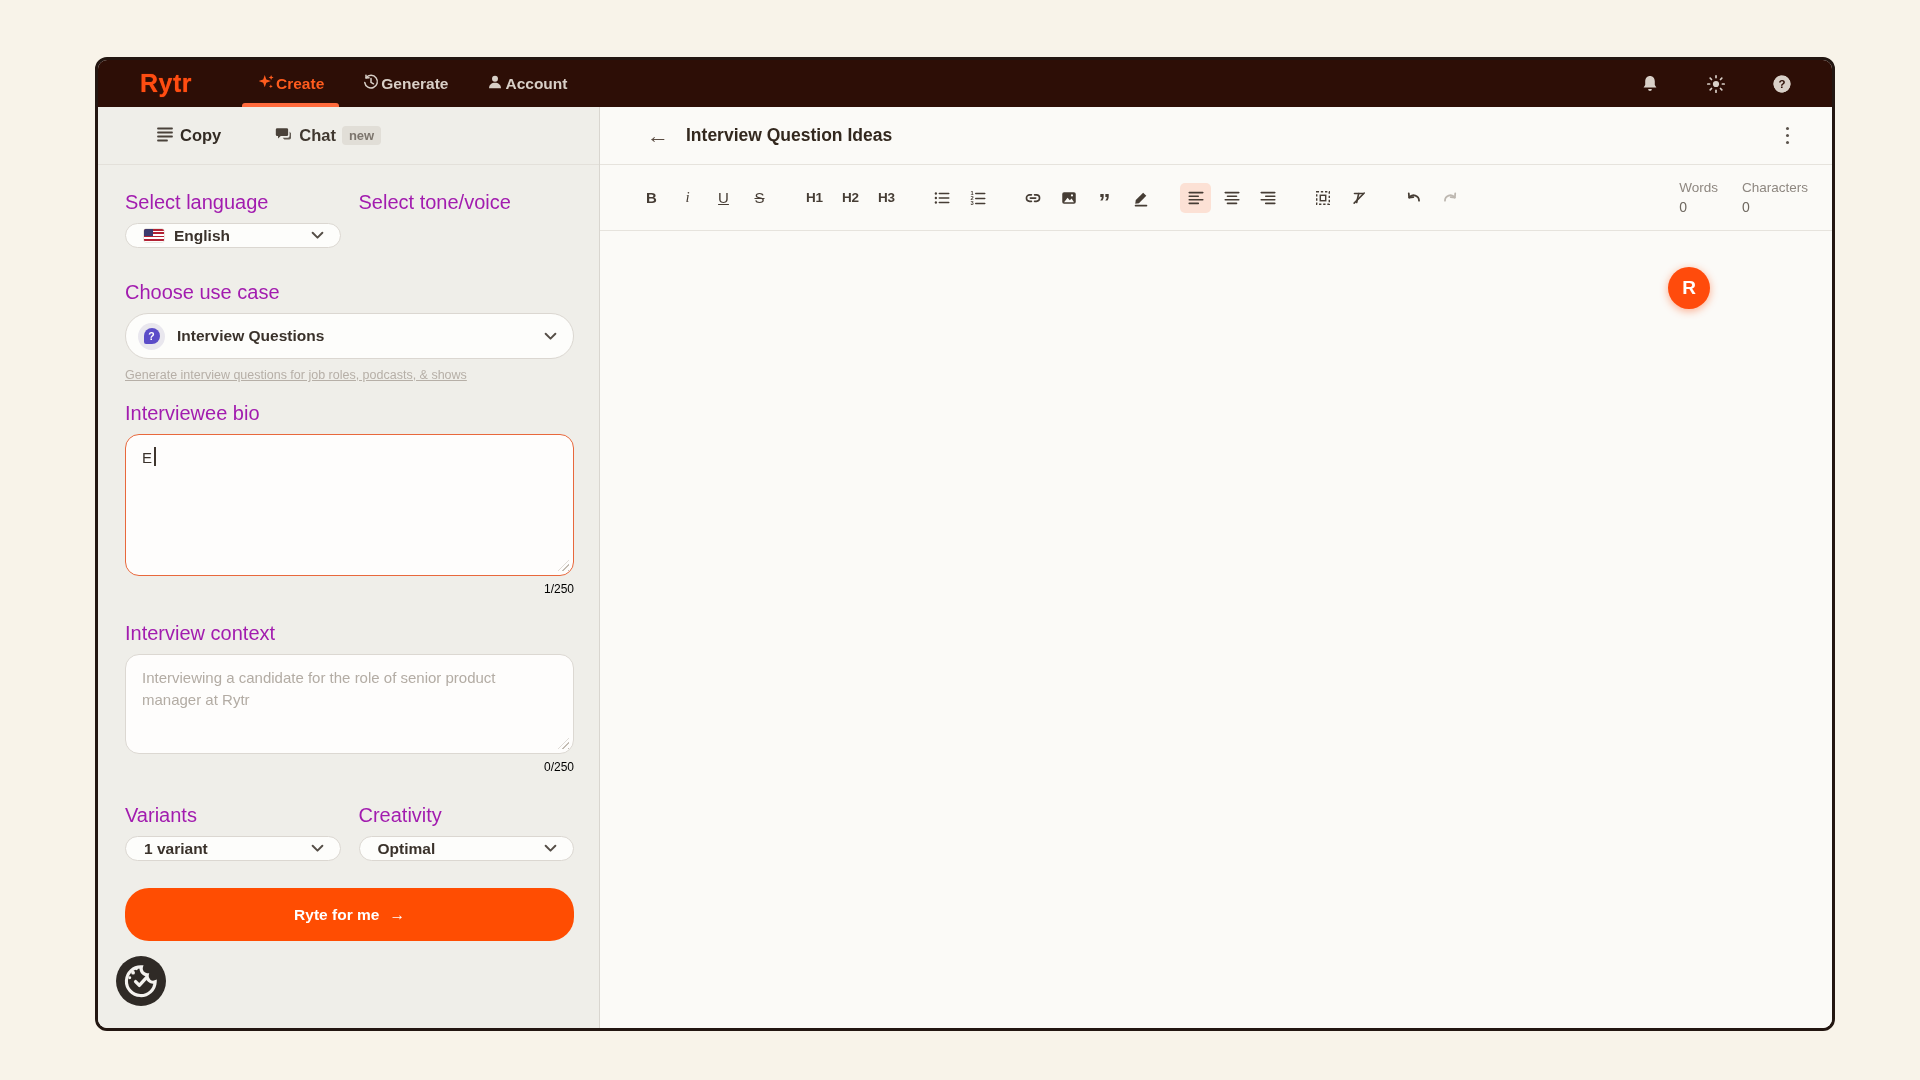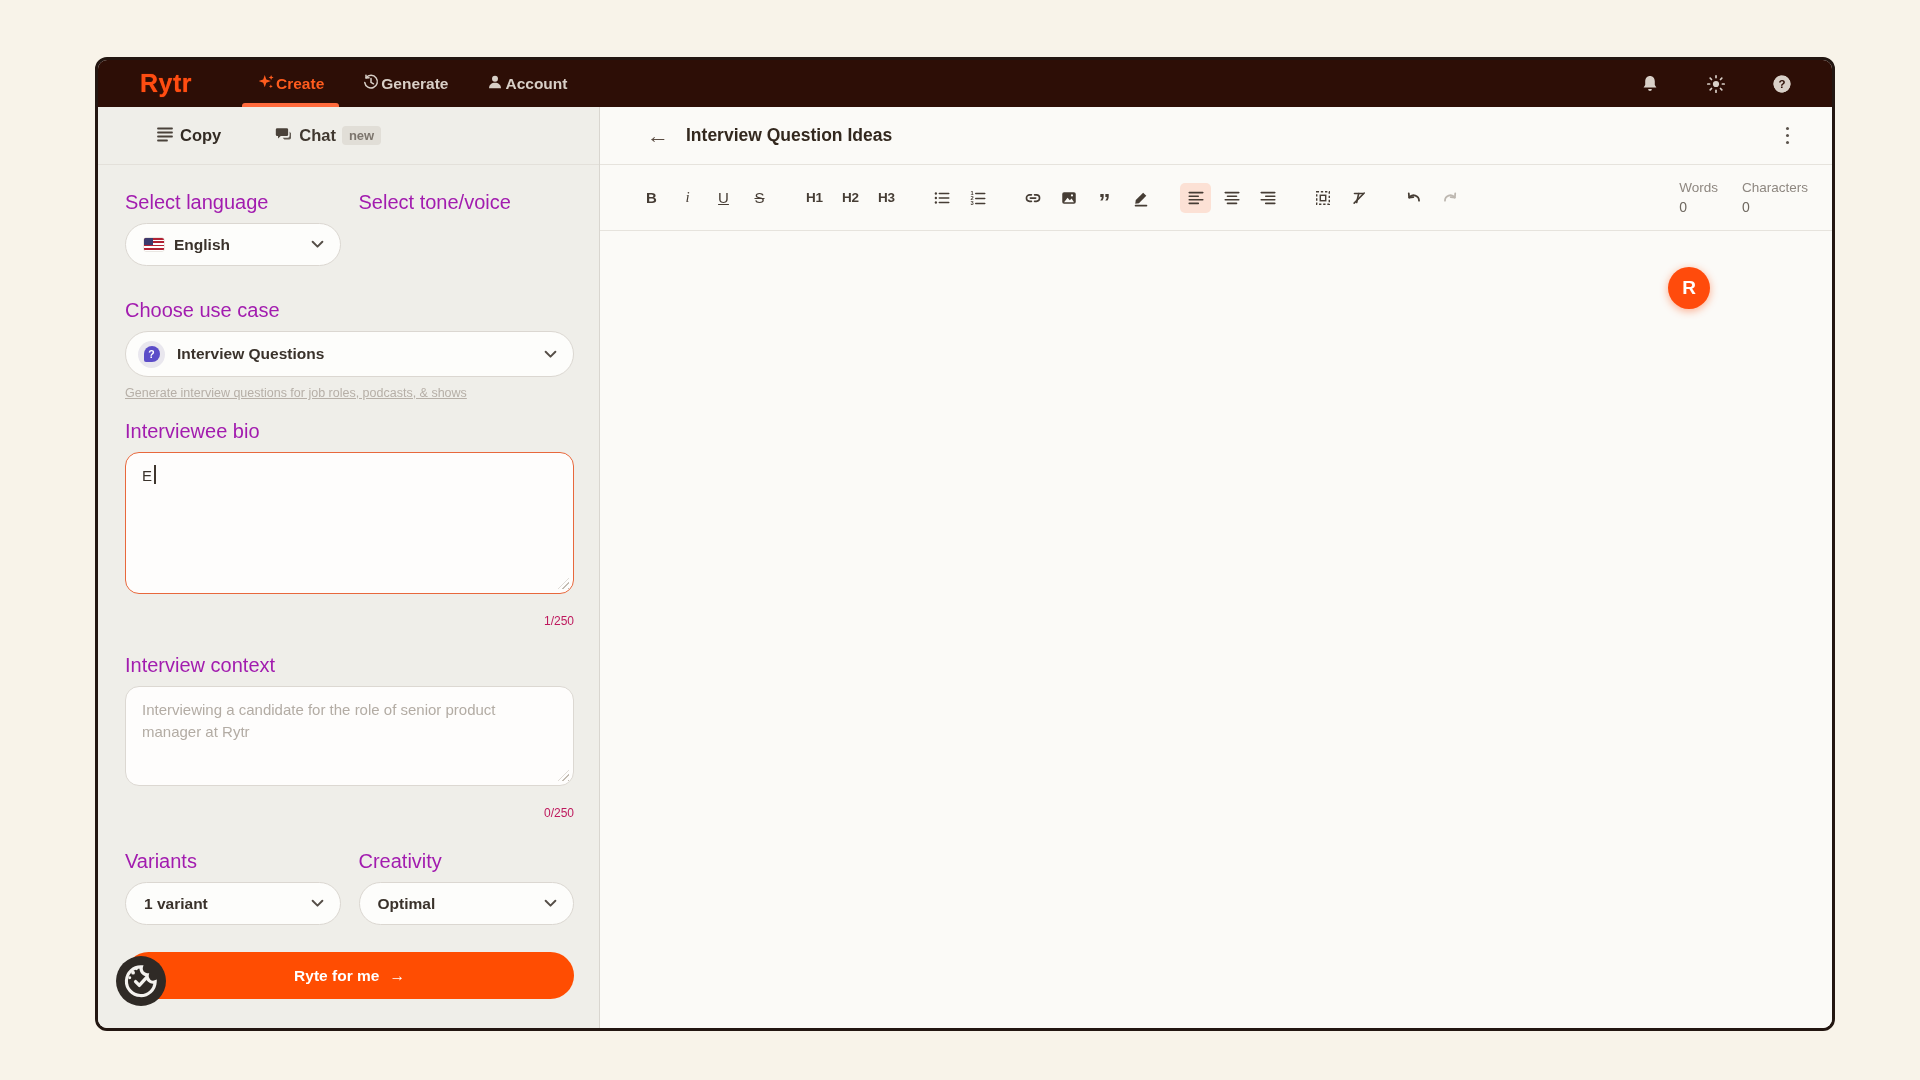--- a/index.html
+++ b/index.html
@@ -37,21 +37,21 @@
   .side-tab { display:flex; align-items:center; gap:6px; cursor:pointer; }
   .side-tab .lbl { font-size:16.5px; font-weight:700; color:#332b24; }
   .side-tab.chat .lbl { font-weight:600; color:#403830; }
   .side-tab svg { width:18px; height:18px; color:#4a423a; }
   .badge-new { background:#e1ded7; color:#7c756d; font-size:13px; font-weight:600;
     padding:2px 7px; border-radius:4px; }
 
   .form { padding:26px 25px 0 27px; flex:1; }
   .grid2 { display:grid; grid-template-columns:1fr 1fr; column-gap:18px; }
   .field-label { font-size:20px; font-weight:400; color:#a21caf; margin-bottom:9px; }
-  .pill { height:43px; background:#fdfdfb; border:1px solid #dbd7d1; border-radius:22px;
+  .pill { height:25px; background:#fdfdfb; border:1px solid #dbd7d1; border-radius:22px;
     display:flex; align-items:center; padding:0 16px 0 18px; font-size:15.5px; font-weight:600;
     color:#3a322b; cursor:pointer; }
   .pill .chev { margin-left:auto; display:flex; color:#554e47; }
   .chev svg { width:13px; height:9px; }
   .usecase-pill { height:46px; border-radius:24px; margin-top:0; padding-left:12px; gap:12px; }
   .uc-ic { width:27px; height:27px; border-radius:50%; background:#e9e7ee; display:flex;
     align-items:center; justify-content:center; }
   .uc-ic .bub { width:16px; height:16px; background:#5b4cc8; border-radius:50% 50% 50% 12%;
     color:#fff; font-size:10.5px; font-weight:700; display:flex; align-items:center;
     justify-content:center; }
@@ -69,25 +69,25 @@
     cursor:text; }
   .textarea.focus { border-color:#e8683c; }
   .ta-bio { height:142px; }
   .ta-ctx { height:100px; }
   .placeholder { color:#b3aca4; }
   .caret { display:inline-block; width:1.5px; height:19px; background:#3f362e;
     margin-left:2px; vertical-align:text-bottom; }
   .resize { position:absolute; right:4px; bottom:4px; width:11px; height:11px;
     background:repeating-linear-gradient(135deg,transparent 0 2.5px,#c3bcb3 2.5px 4px);
     clip-path:polygon(100% 0,100% 100%,0 100%); }
-  .counter { text-align:right; font-size:12px; color:#be185d; margin-top:20px; }
+  .counter { text-align:right; font-size:12px; color:#000000; margin-top:6px; }
 
   .mt33{margin-top:33px} .mt24{margin-top:20px} .mt26{margin-top:26px} .mt30{margin-top:30px}
 
-  .cta { margin-top:27px; width:100%; height:47px; border:none; border-radius:24px;
+  .cta { margin-top:27px; width:100%; height:53px; border:none; border-radius:24px;
     background:#ff4d02; color:#fff; font-weight:700; font-size:15.5px; font-family:inherit;
     display:flex; align-items:center; justify-content:center; gap:10px; cursor:pointer; }
 
   .cookie { position:absolute; left:18px; bottom:22px; width:50px; height:50px; cursor:pointer; }
 
   
   .editor { flex:1; min-width:0; display:flex; flex-direction:column; background:#fbfaf7; }
   .ed-header { height:58px; flex-shrink:0; border-bottom:1px solid #e6e3dd; display:flex;
     align-items:center; padding:0 36px 0 47px; gap:17px; }
   .back { font-size:22px; color:#5a4c42; cursor:pointer; line-height:1; }

